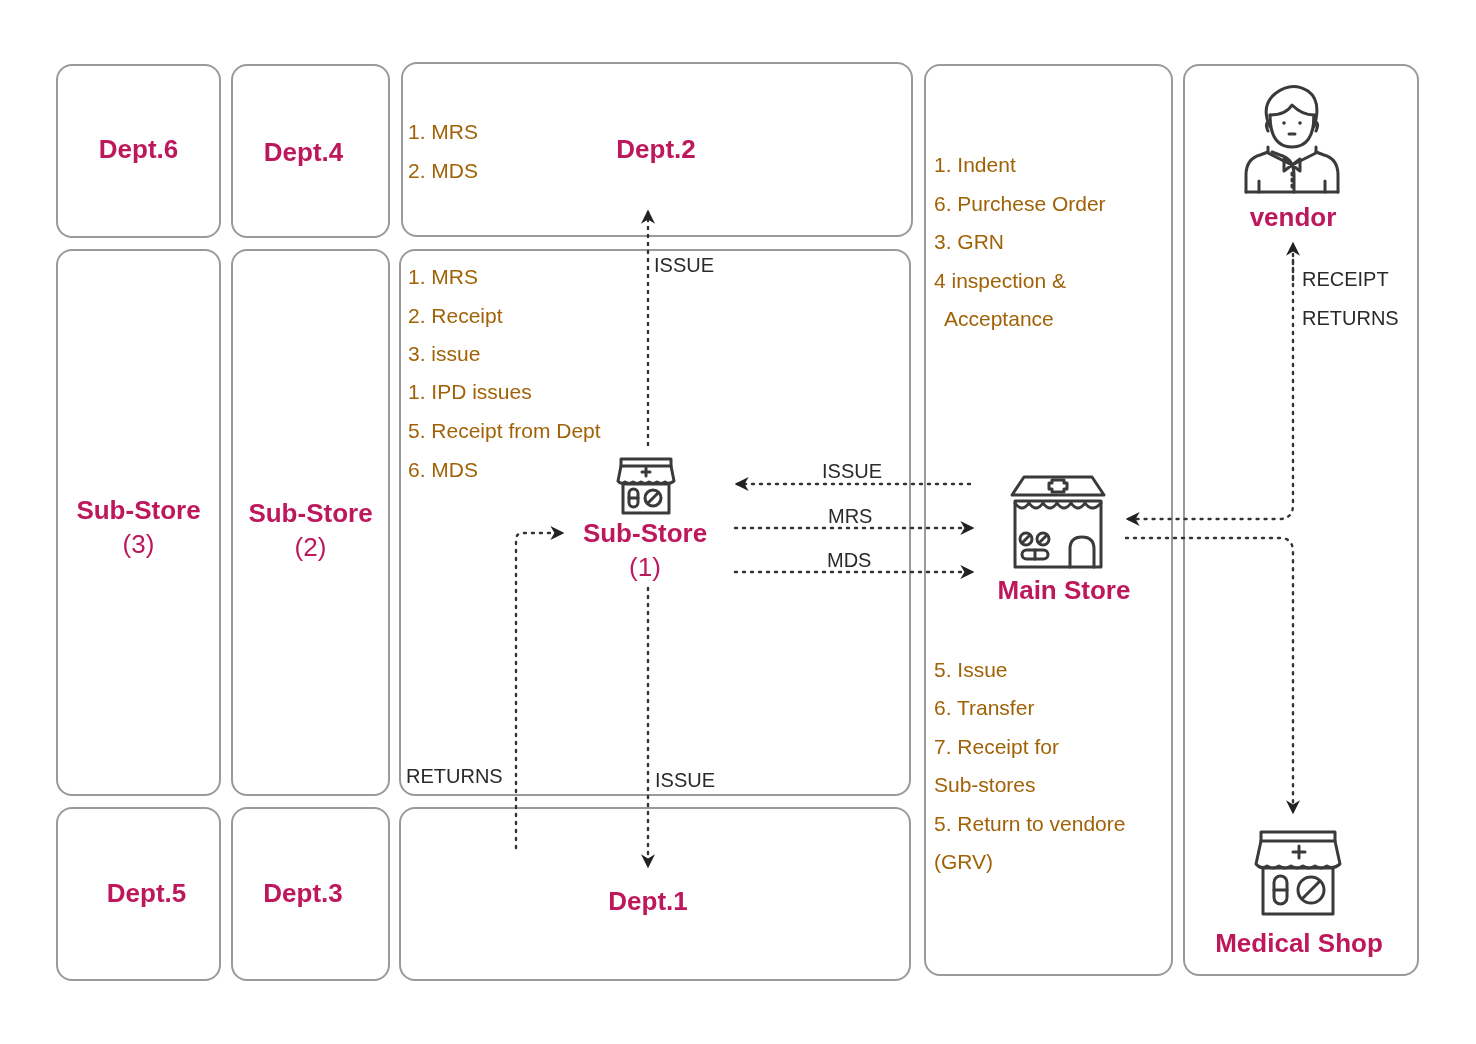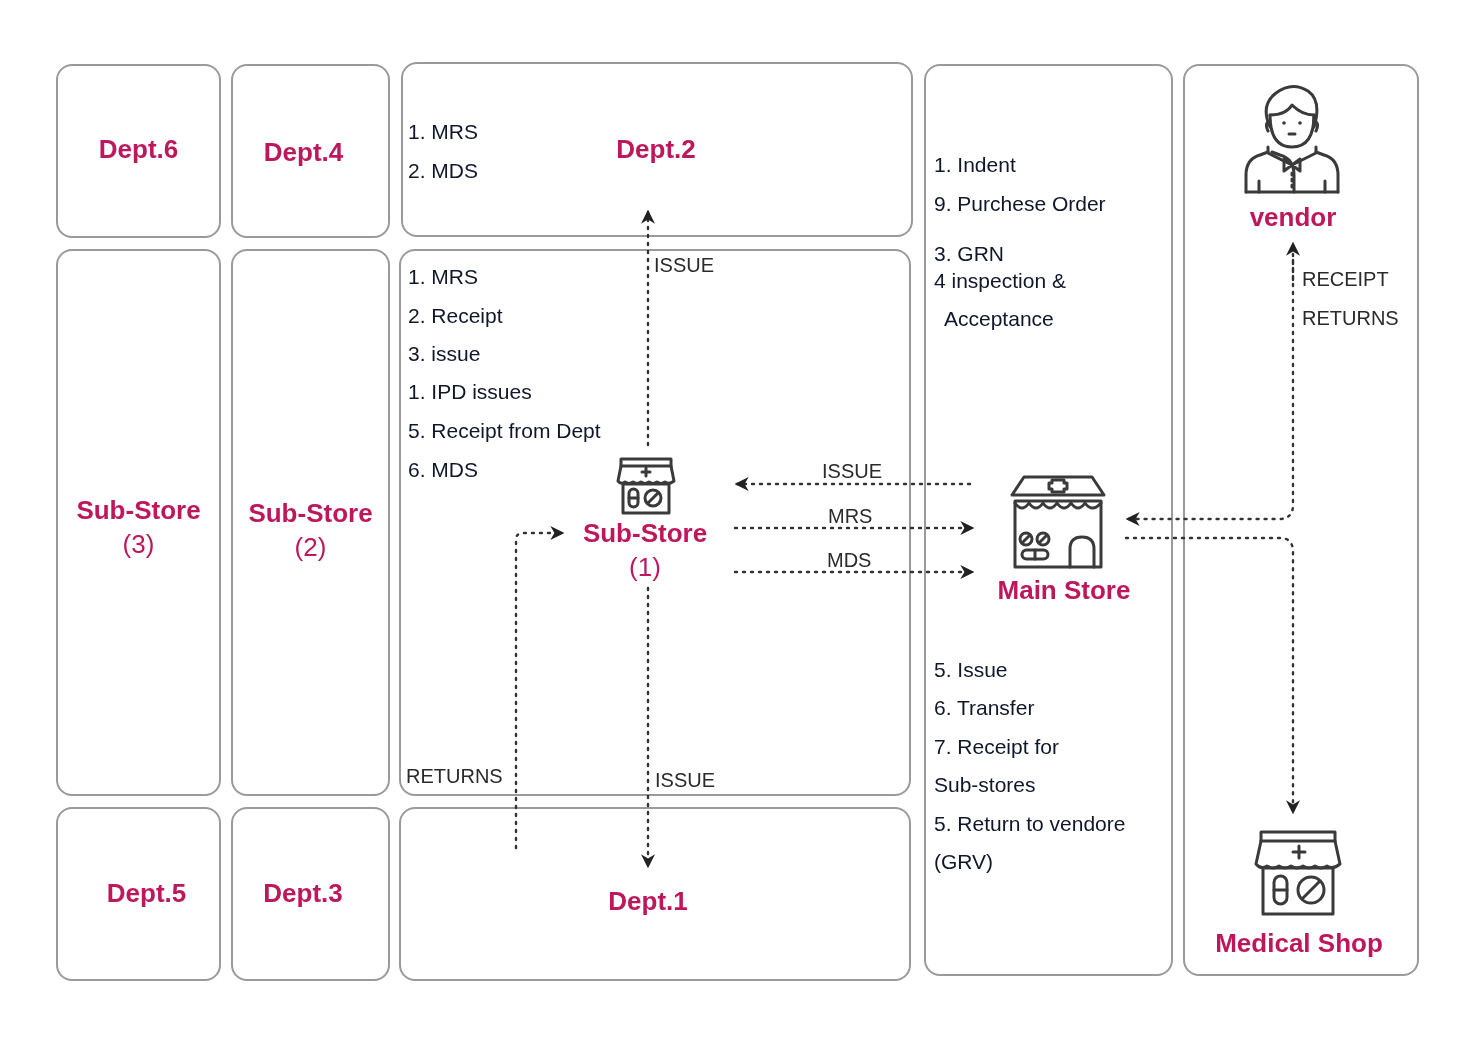--- a/index.html
+++ b/index.html
@@ -1,20 +1,20 @@
 <!DOCTYPE html>
 <html><head>
 <meta charset="utf-8">
 <style>
   html, body { margin: 0; padding: 0; background: #ffffff; }
   body { width: 1476px; height: 1044px; position: relative; overflow: hidden;
          font-family: "Liberation Sans", "DejaVu Sans", sans-serif; color: #222222; }
   .box { position: absolute; border: 2px solid #9a9a9a; border-radius: 16px; box-sizing: border-box; background: #fff; }
   .title { position: absolute; font-weight: 700; font-size: 26px; color: #be185d; text-align: center; line-height: 34px; white-space: nowrap; }
-  .item { position: absolute; font-size: 21px; color: #0f172a; white-space: nowrap; line-height: 24px; }
+  .item { position: absolute; font-size: 21px; color: #a16207; white-space: nowrap; line-height: 24px; }
   .flow { position: absolute; font-size: 20px; color: #2a2a2a; white-space: nowrap; line-height: 22px; }
   svg.overlay { position: absolute; left: 0; top: 0; width: 1476px; height: 1044px; pointer-events: none; }
   .dot { stroke: #333; stroke-width: 2.4; stroke-dasharray: 2 6; stroke-linecap: round; fill: none; }
   .ic { stroke: #3a3a3a; stroke-width: 3; fill: none; stroke-linejoin: round; stroke-linecap: round; }
 </style>
 </head>
 <body>
 
 <div class="box" style="left:56px;top:64px;width:165px;height:174px;"></div>
 <div class="box" style="left:231px;top:64px;width:159px;height:174px;"></div>
@@ -53,22 +53,22 @@
 <div class="item" style="left:408px;top:458px;">6. MDS</div>
 
 <div class="title" style="left:560px;width:170px;top:516px;">
   <div>Sub-Store</div>
   <div style="font-weight:400;">(1)</div>
 </div>
 
 <div class="title" style="left:548px;width:200px;top:884px;">Dept.1</div>
 
 <div class="item" style="left:934px;top:153px;">1. Indent</div>
-<div class="item" style="left:934px;top:192px;">9. Purchese Order</div>
-<div class="item" style="left:934px;top:230px;margin-top:12px;">3. GRN</div>
+<div class="item" style="left:934px;top:192px;">6. Purchese Order</div>
+<div class="item" style="left:934px;top:230px;">3. GRN</div>
 <div class="item" style="left:934px;top:269px;">4 inspection &amp;</div>
 <div class="item" style="left:931px;top:307px;margin-left:13px;">Acceptance</div>
 
 <div class="title" style="left:974px;width:180px;top:573px;">Main Store</div>
 
 <div class="item" style="left:934px;top:658px;">5. Issue</div>
 <div class="item" style="left:934px;top:696px;">6. Transfer</div>
 <div class="item" style="left:934px;top:735px;">7. Receipt for</div>
 <div class="item" style="left:934px;top:773px;">Sub-stores</div>
 <div class="item" style="left:934px;top:812px;">5. Return to vendore</div>

